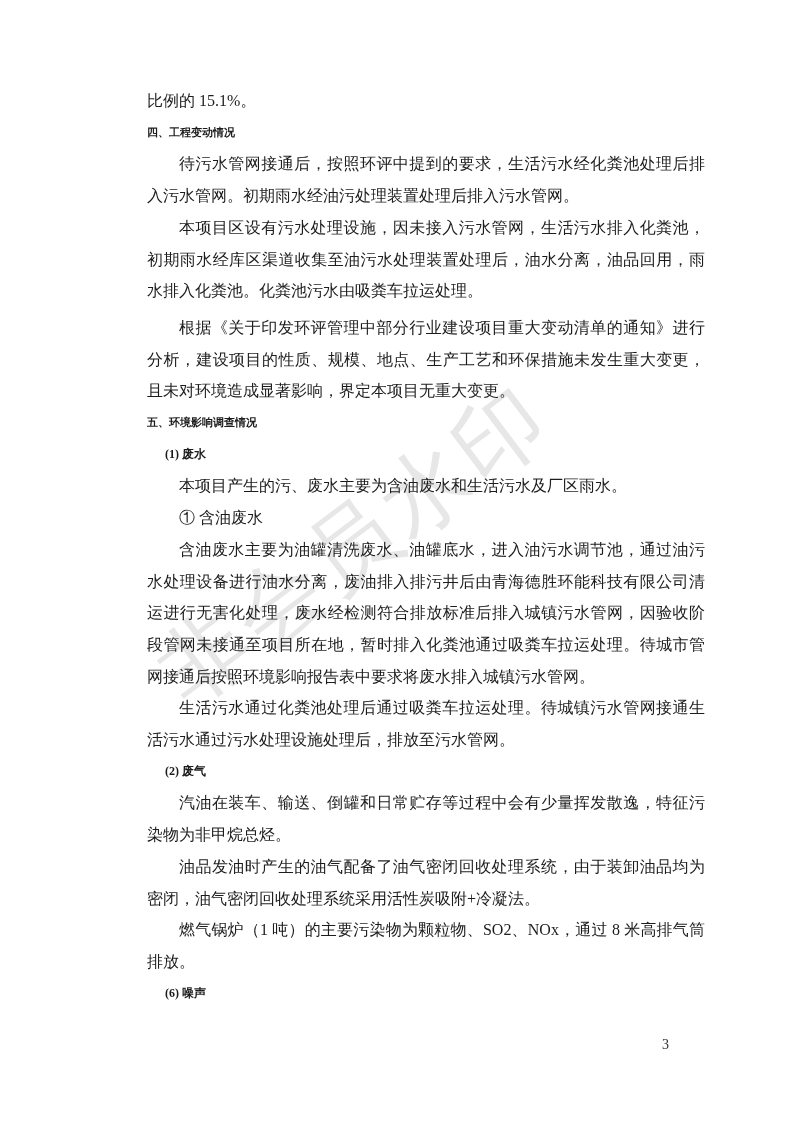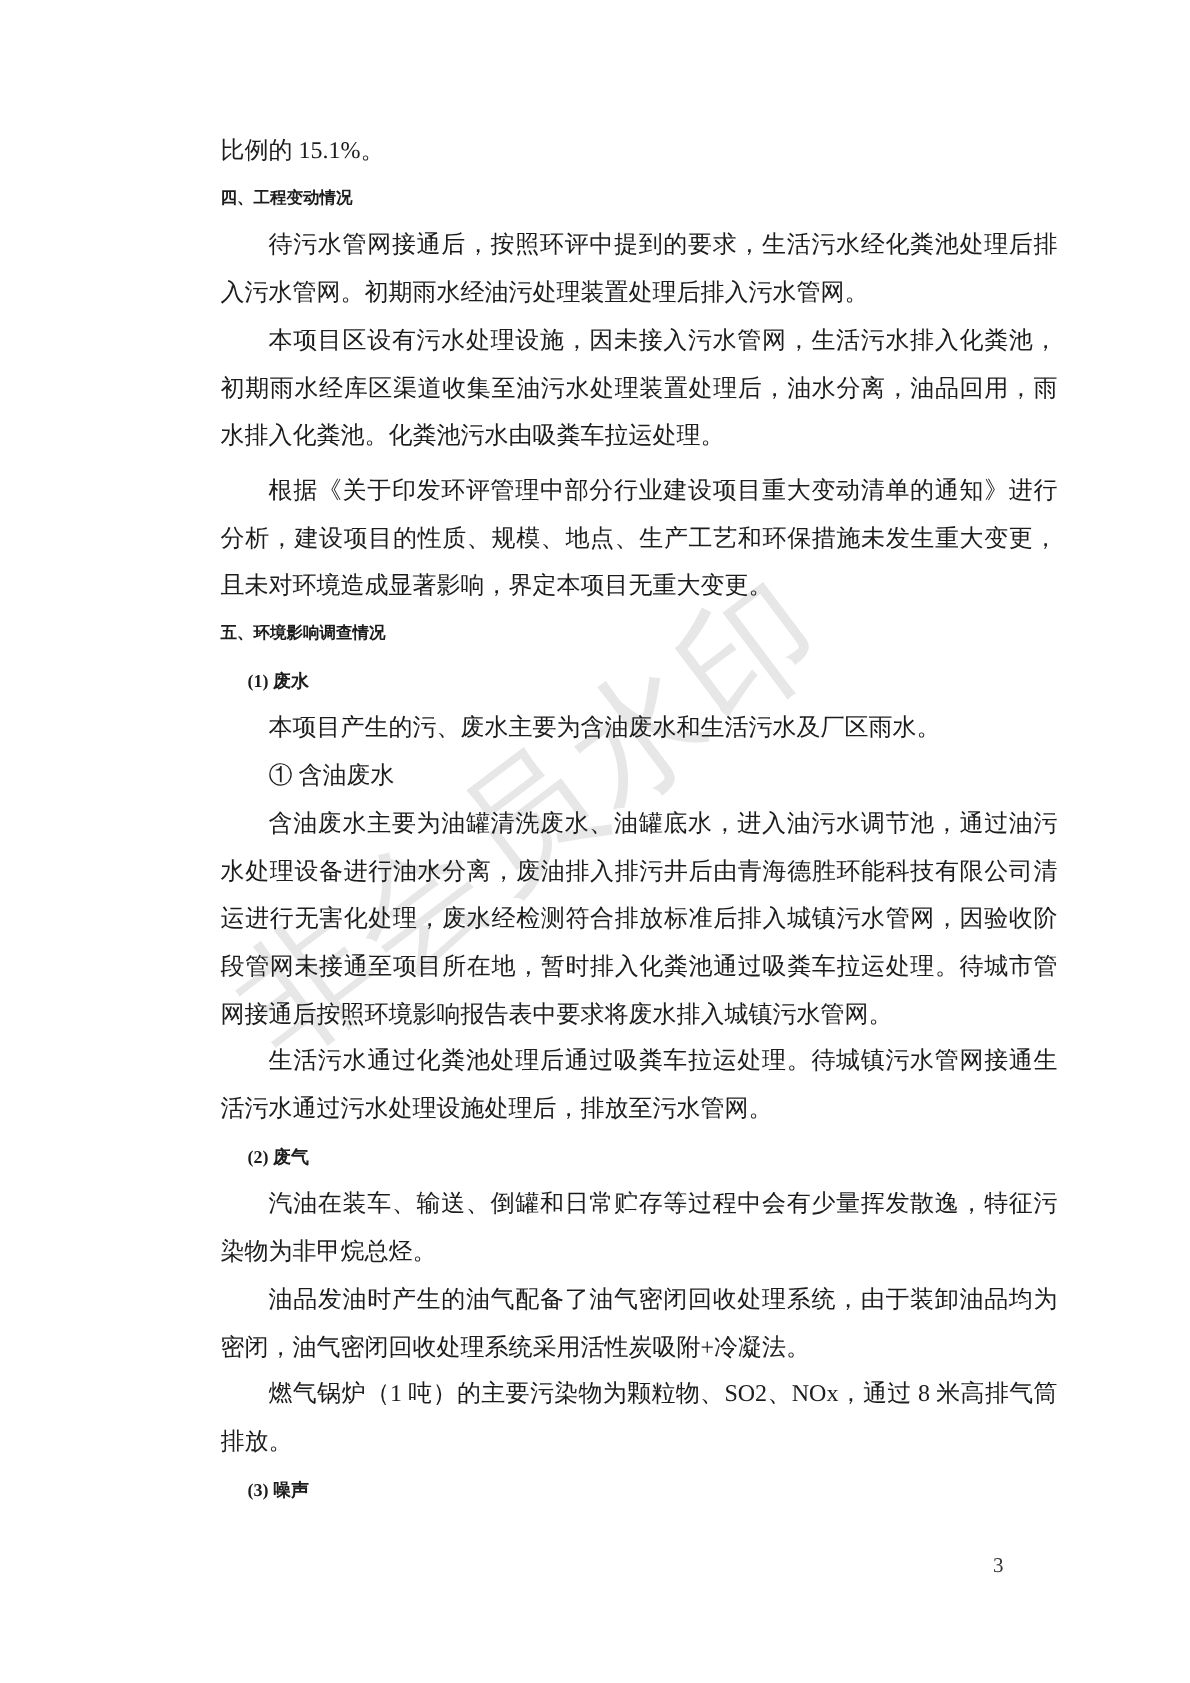--- a/index.html
+++ b/index.html
@@ -119,19 +119,19 @@
     <p>生活污水通过化粪池处理后通过吸粪车拉运处理。待城镇污水管网接通生活污水通过污水处理设施处理后，排放至污水管网。</p>
 
     <h3>(2) 废气</h3>
 
     <p>汽油在装车、输送、倒罐和日常贮存等过程中会有少量挥发散逸，特征污染物为非甲烷总烃。</p>
 
     <p>油品发油时产生的油气配备了油气密闭回收处理系统，由于装卸油品均为密闭，油气密闭回收处理系统采用活性炭吸附+冷凝法。</p>
 
     <p>燃气锅炉（1 吨）的主要污染物为颗粒物、SO2、NOx，通过 8 米高排气筒排放。</p>
 
-    <h3>(3) 噪声</h3>
+    <h3>(6) 噪声</h3>
 
   </main>
 
   <div class="page-number">3</div>
 
 </div>
 
 </body></html>

